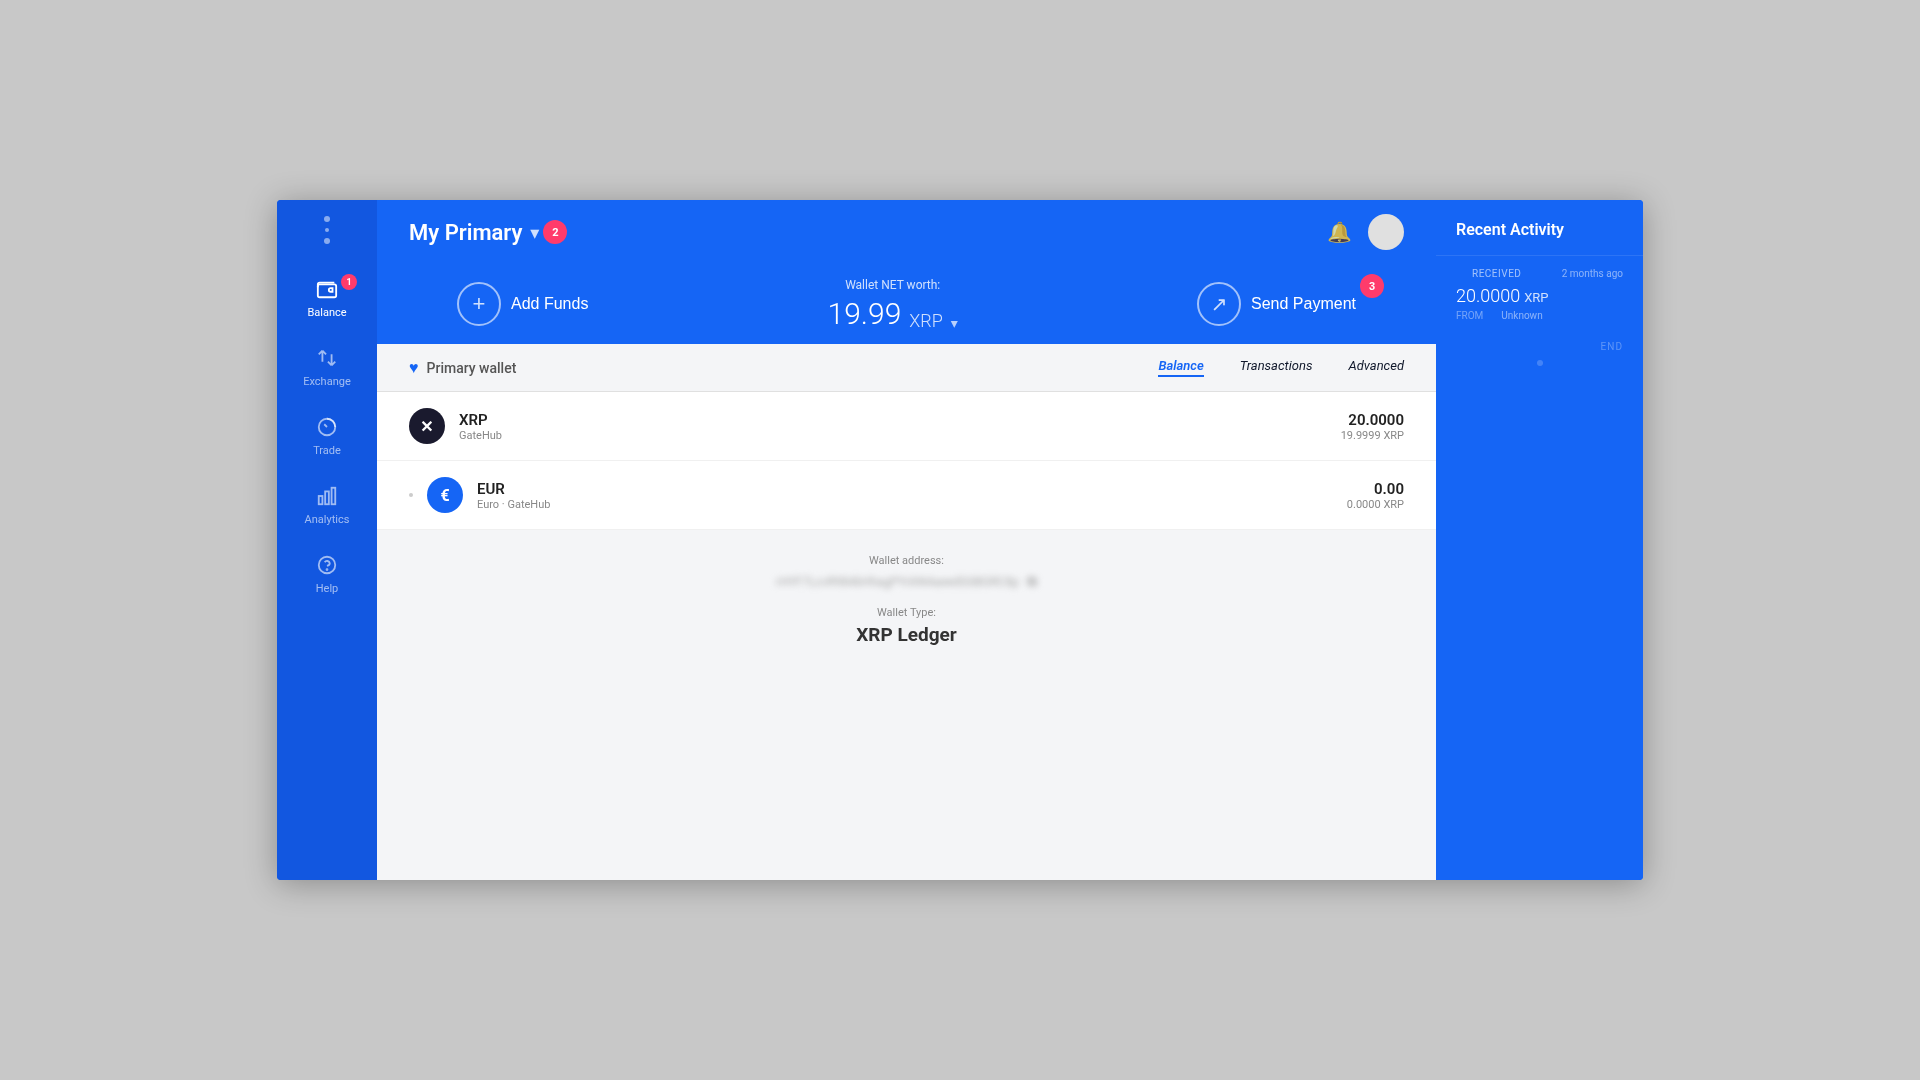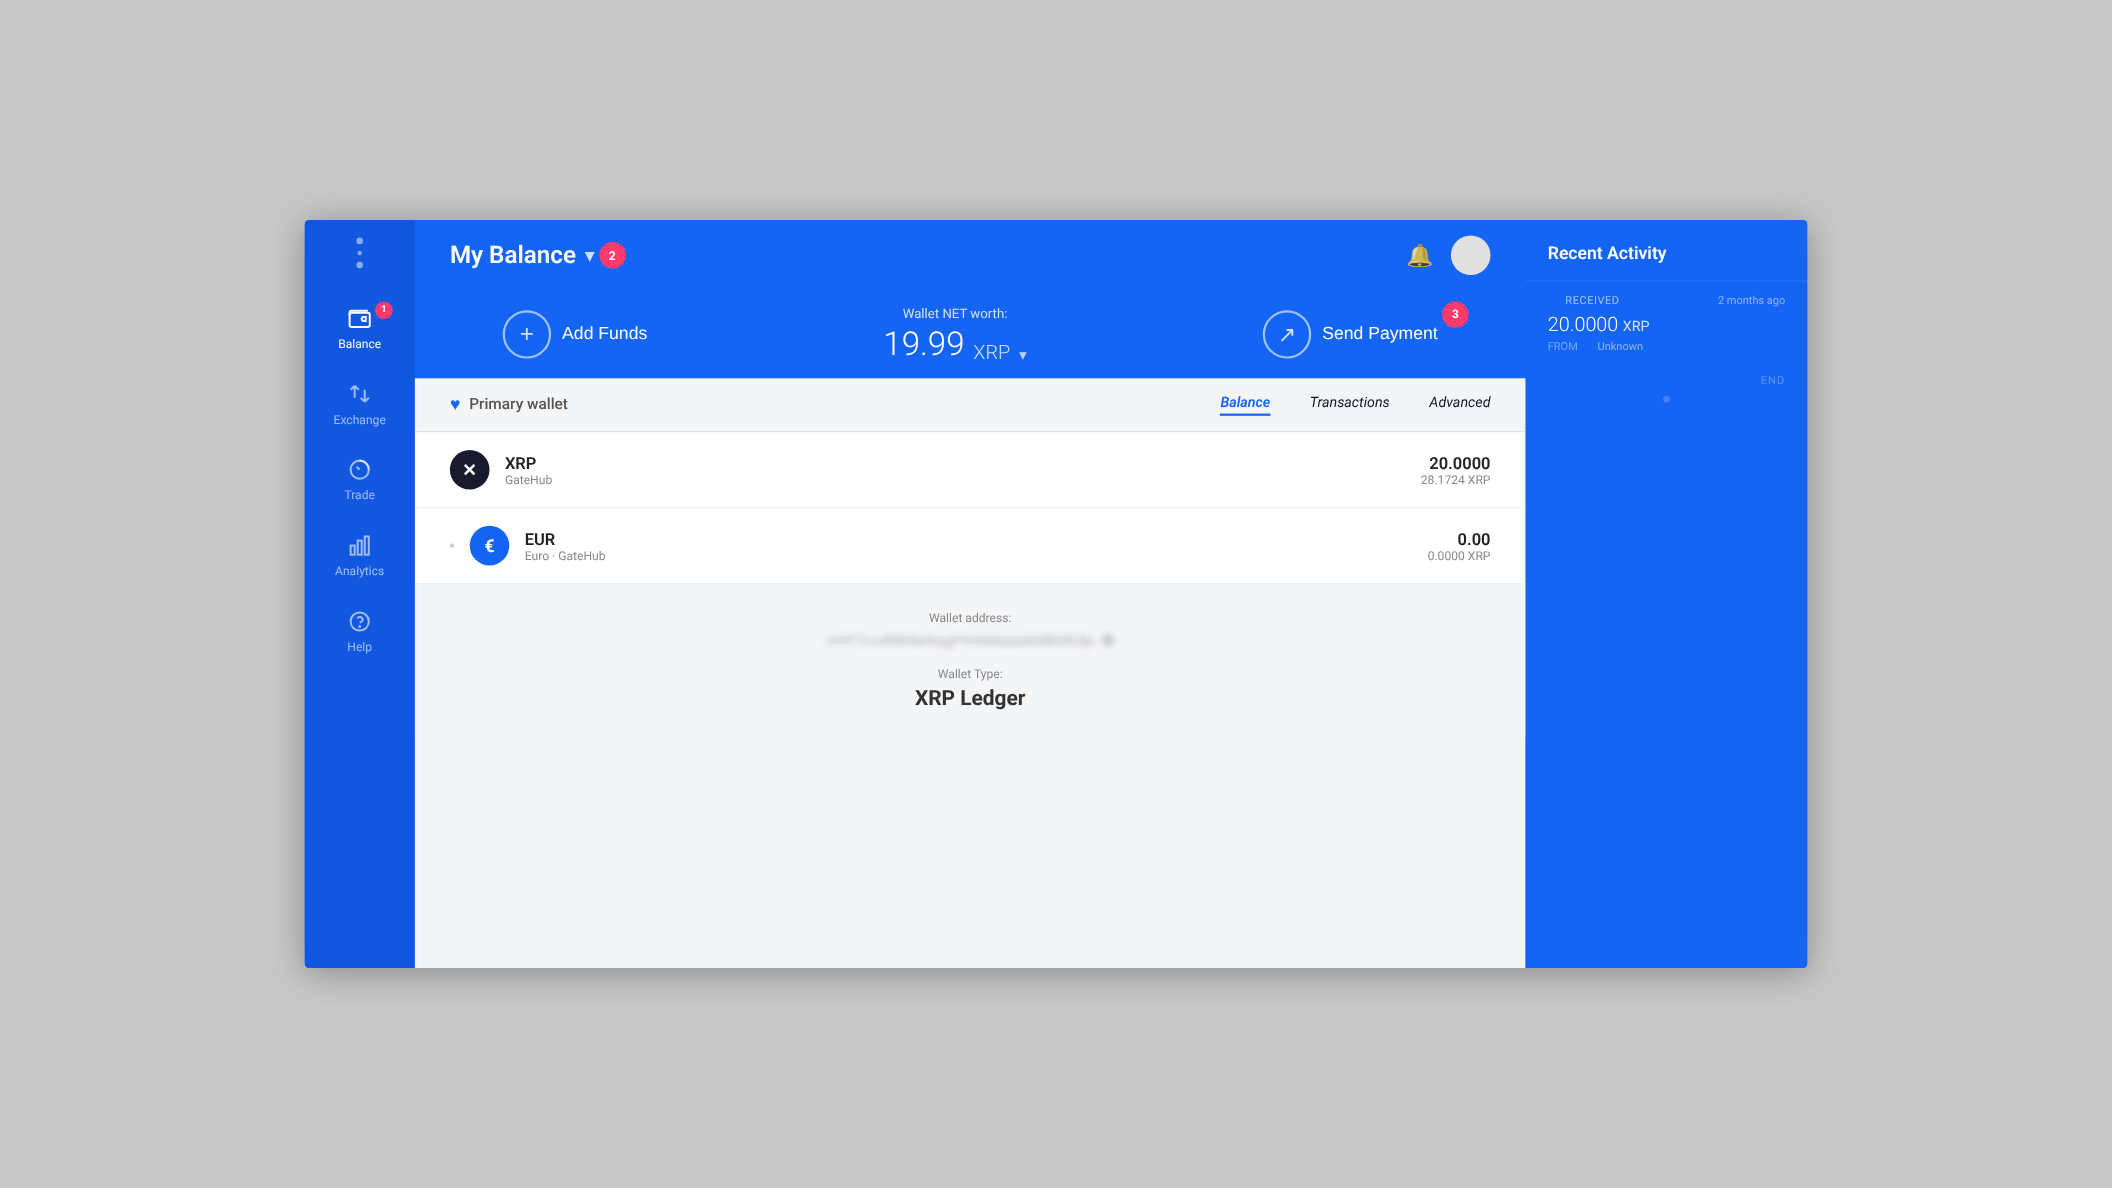--- a/index.html
+++ b/index.html
@@ -319,21 +319,21 @@
       margin-top: 16px;
       margin-bottom: 4px;
     }
     .wallet-type-value {
       font-size: 19px;
       color: #333;
       font-weight: 700;
     }
     
     .right-panel {
-      width: 256px;
+      width: 207px;
       background: #1565f5;
       display: flex;
       flex-direction: column;
       padding: 0;
     }
     .right-panel-title {
       color: #fff;
       font-size: 16px;
       font-weight: 600;
       padding: 20px 20px 16px;
@@ -445,21 +445,21 @@
         <circle cx="12" cy="17" r="0.5" fill="currentColor"></circle>
       </svg>
       <span>Help</span>
     </div>
   </div>
 
   <div class="main">
 
     <div class="topbar">
       <div class="topbar-left">
-        <span class="wallet-title">My Balance</span>
+        <span class="wallet-title">My Primary</span>
         <div class="wallet-dropdown">
           <span>▾</span>
           <span class="step-badge">2</span>
         </div>
       </div>
       <div class="topbar-right">
         <div class="bell-icon">🔔</div>
         <div class="avatar"></div>
       </div>
     </div>
@@ -504,21 +504,21 @@
         <div class="balance-row">
           <div class="coin-icon-wrapper xrp-icon">
             <span>✕</span>
           </div>
           <div class="coin-info">
             <div class="coin-name">XRP</div>
             <div class="coin-sub">GateHub</div>
           </div>
           <div class="coin-balance">
             <div class="coin-amount">20.0000</div>
-            <div class="coin-xrp">28.1724 XRP</div>
+            <div class="coin-xrp">19.9999 XRP</div>
           </div>
         </div>
         <div class="balance-row">
           <div class="row-indicator"></div>
           <div class="coin-icon-wrapper eur-icon">
             <span>€</span>
           </div>
           <div class="coin-info">
             <div class="coin-name">EUR</div>
             <div class="coin-sub">Euro · GateHub</div>

